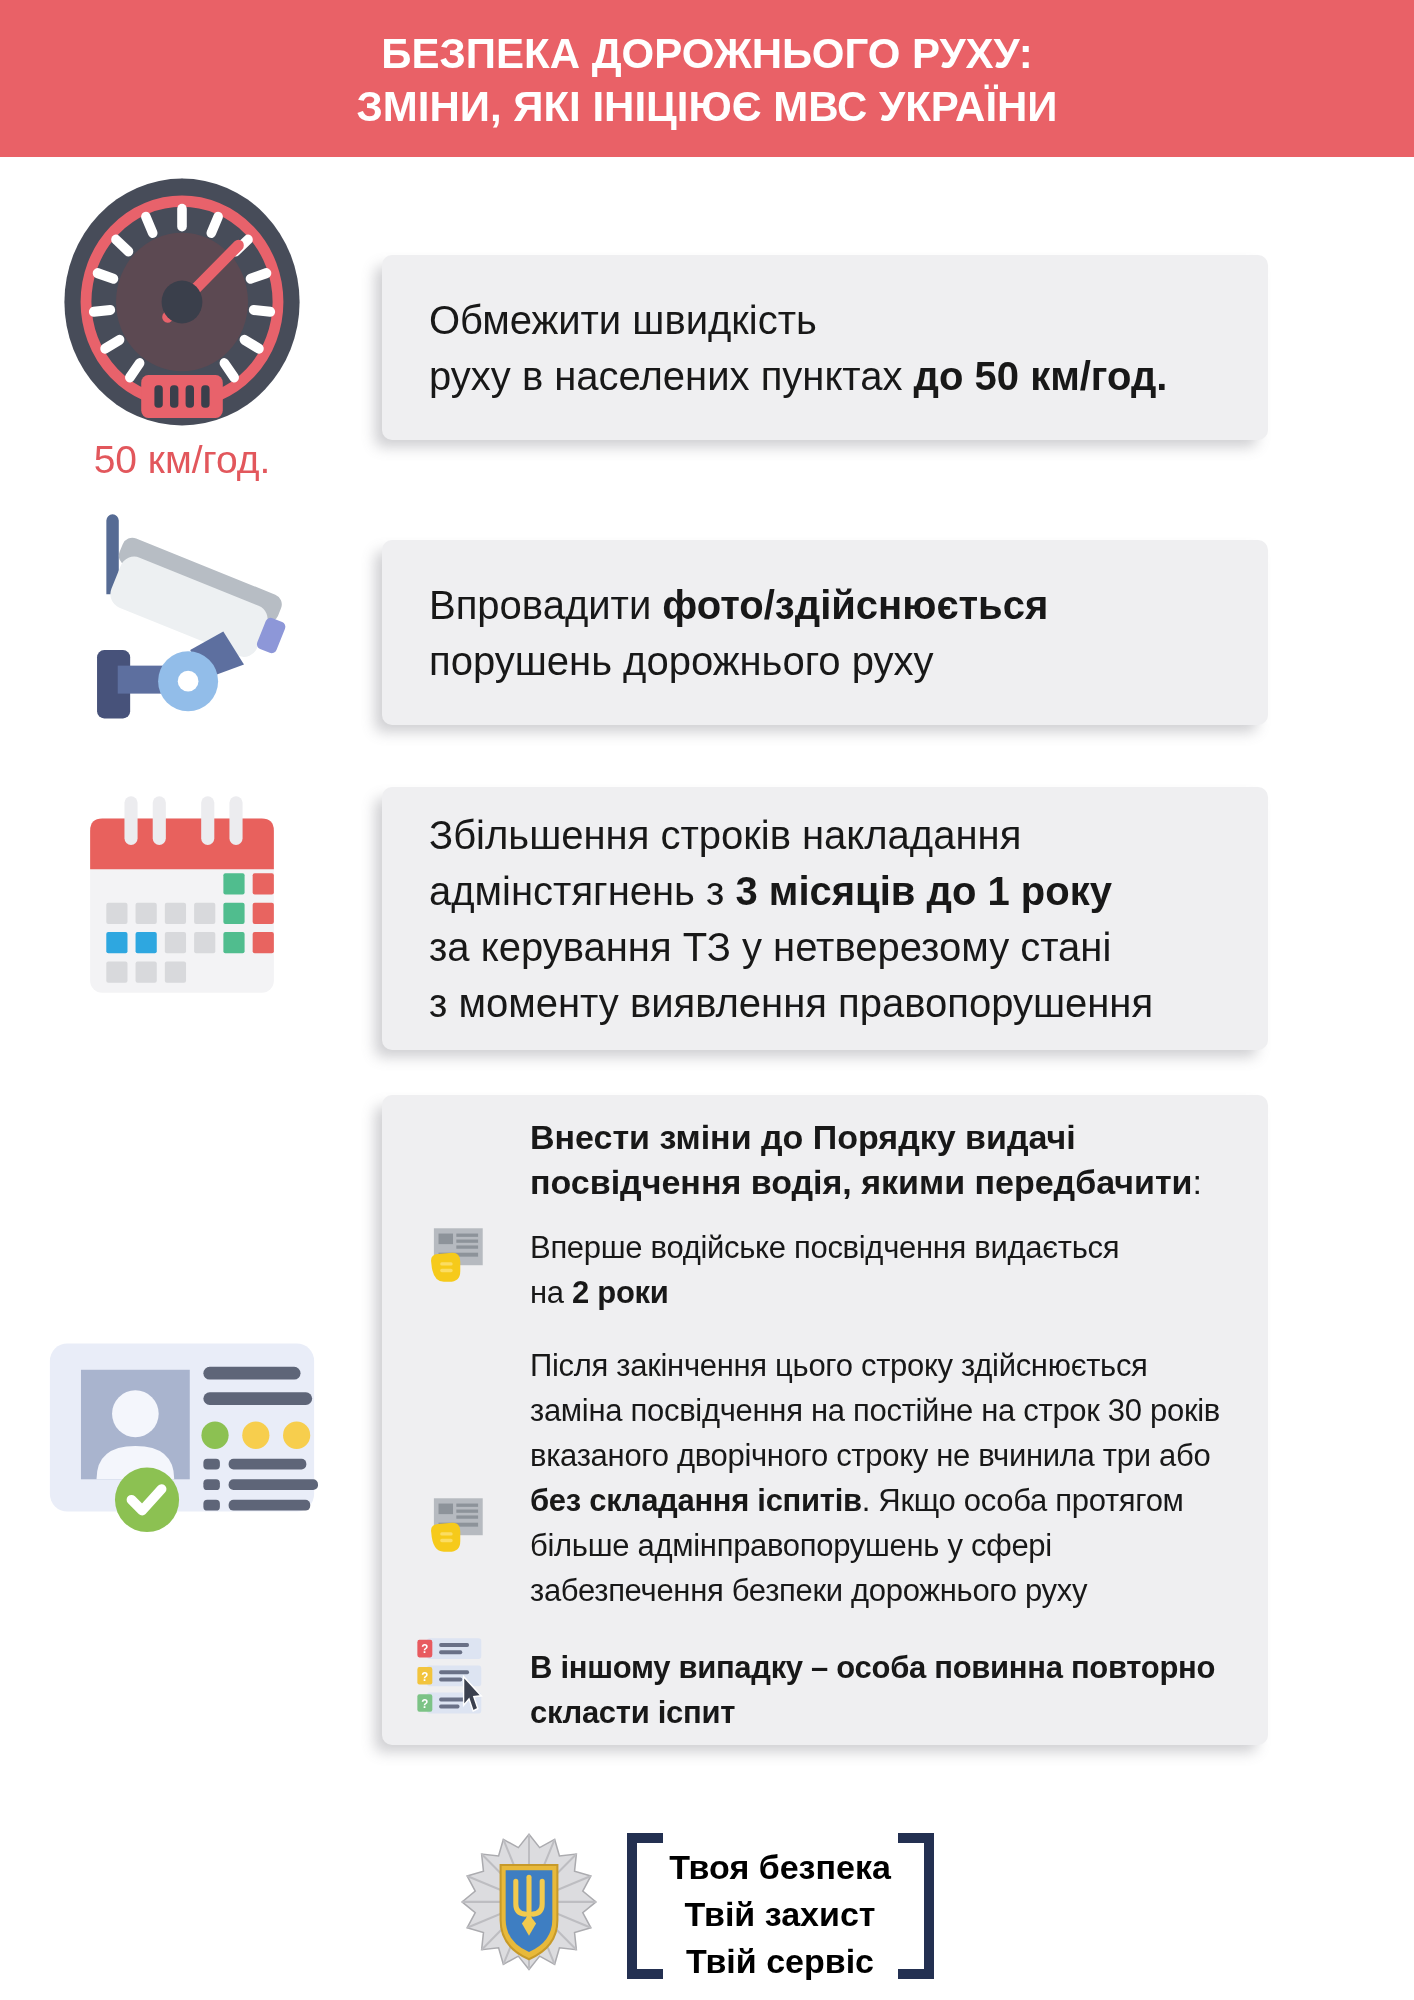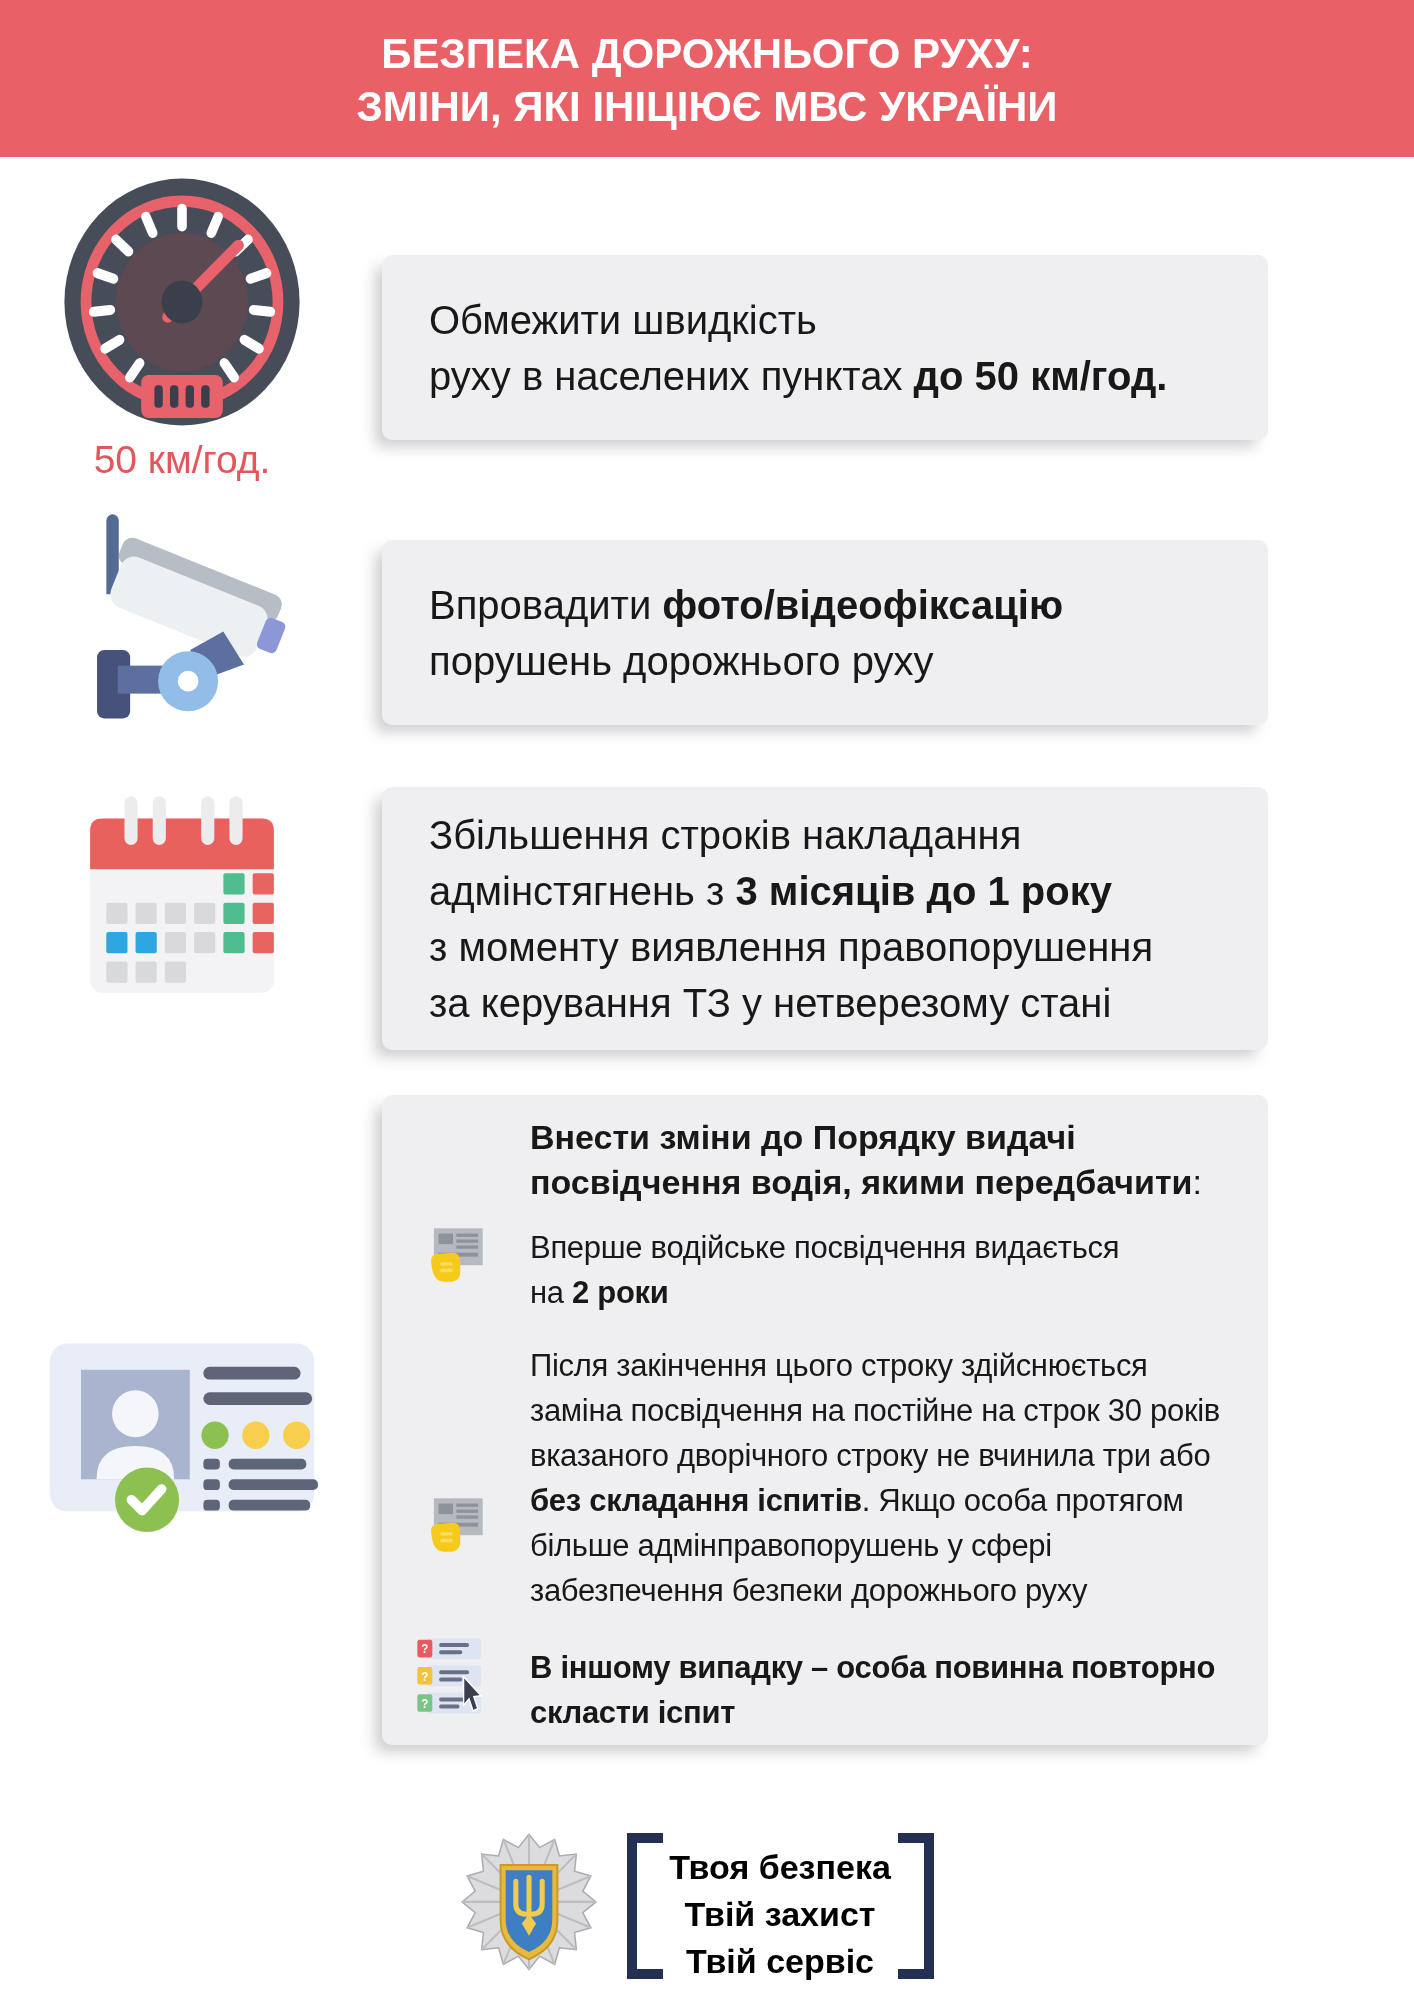--- a/index.html
+++ b/index.html
@@ -114,21 +114,21 @@
       </g>
       <polygon points="120,140 152,122 172,154 134,168" fill="#5d6f9f"></polygon>
       <rect x="30" y="140" width="32" height="66" rx="7" fill="#47527a"></rect>
       <rect x="50" y="155" width="62" height="27" fill="#5d6f9f"></rect>
       <circle cx="118" cy="170" r="29" fill="#92bde9"></circle>
       <circle cx="118" cy="170" r="10" fill="#ffffff"></circle>
     </svg>
   </div>
 
   <section class="card card2 center">
-    <div class="nw"><span>Впровадити </span><b>фото/відеофіксацію</b></div>
+    <div class="nw"><span>Впровадити </span><b>фото/здійснюється</b></div>
     <div class="nw"><span>порушень дорожнього руху</span></div>
   </section>
 
   <div class="abs calendar-icon">
     <svg width="100%" height="100%" viewBox="0 0 210 225" preserveAspectRatio="none">
       <rect x="14" y="40" width="182" height="172" rx="12" fill="#f3f3f5"></rect>
       <path d="M14 52 q0-12 12-12 h158 q12 0 12 12 v38 H14 z" fill="#e8615d"></path>
       <g fill="#ececef">
         <rect x="48" y="18" width="13" height="48" rx="6.5"></rect>
         <rect x="76" y="18" width="13" height="48" rx="6.5"></rect>
@@ -153,22 +153,22 @@
         <rect x="30" y="181" width="21" height="21" rx="2" fill="#d8d9dc"></rect>
         <rect x="59" y="181" width="21" height="21" rx="2" fill="#d8d9dc"></rect>
         <rect x="88" y="181" width="21" height="21" rx="2" fill="#d8d9dc"></rect>
       </g>
     </svg>
   </div>
 
   <section class="card card3 center">
     <div class="nw"><span>Збільшення строків накладання</span></div>
     <div class="nw"><span>адмінстягнень з </span><b>3 місяців до 1 року</b></div>
+    <div class="nw"><span>за керування ТЗ у нетверезому стані</span></div>
     <div class="nw"><span>з моменту виявлення правопорушення</span></div>
-    <div class="nw"><span>за керування ТЗ у нетверезому стані</span></div>
   </section>
 
   <div class="abs license-icon">
     <svg width="100%" height="100%" viewBox="0 0 280 225" preserveAspectRatio="none">
       <rect x="4" y="28" width="272" height="172" rx="18" fill="#e9edf8"></rect>
       <rect x="36" y="55" width="112" height="112" fill="#a9b4ce"></rect>
       <circle cx="92" cy="100" r="24" fill="#f4f6fc"></circle>
       <path d="M52 167 q0-34 40-34 q40 0 40 34 z" fill="#f4f6fc"></path>
       <rect x="162" y="52" width="100" height="13" rx="6.5" fill="#5e6578"></rect>
       <rect x="162" y="78" width="112" height="13" rx="6.5" fill="#5e6578"></rect>

